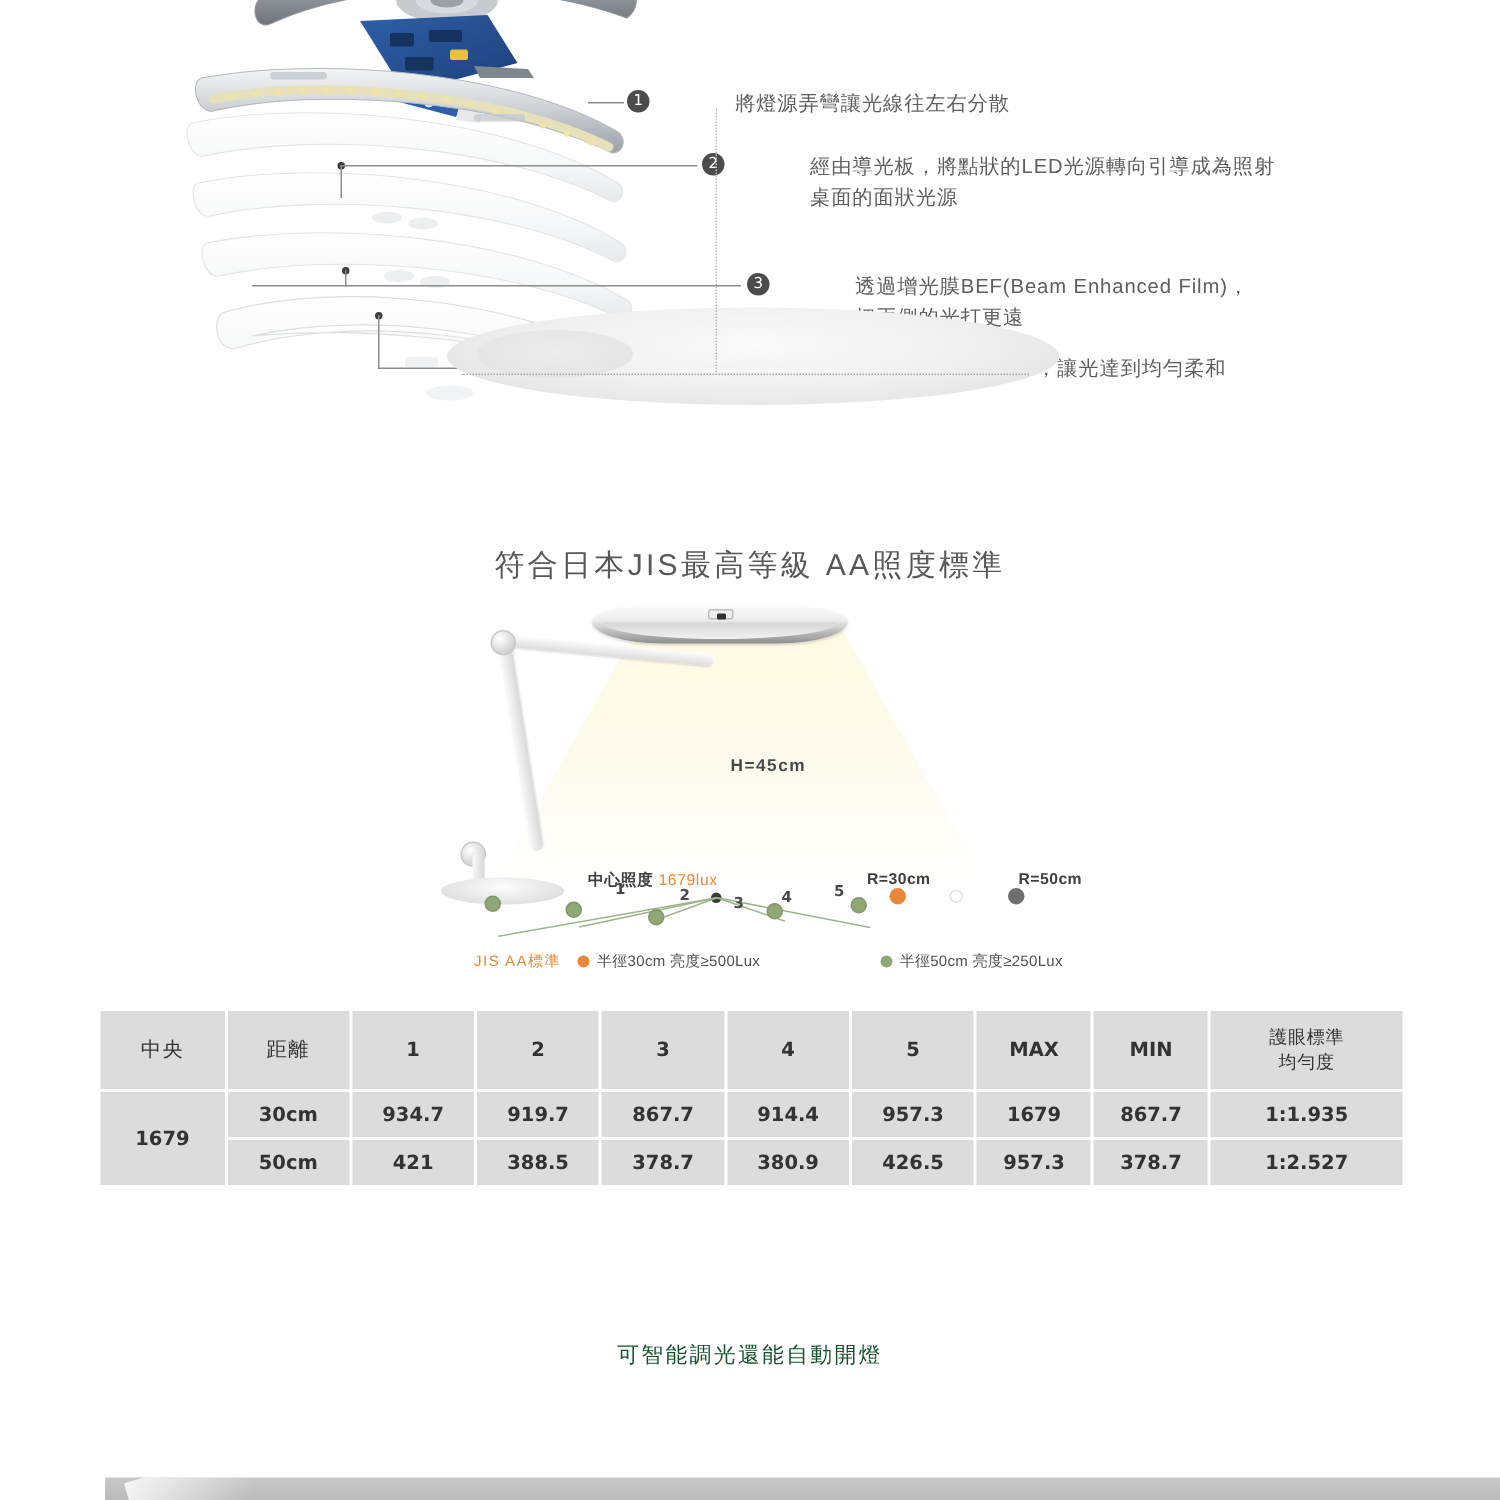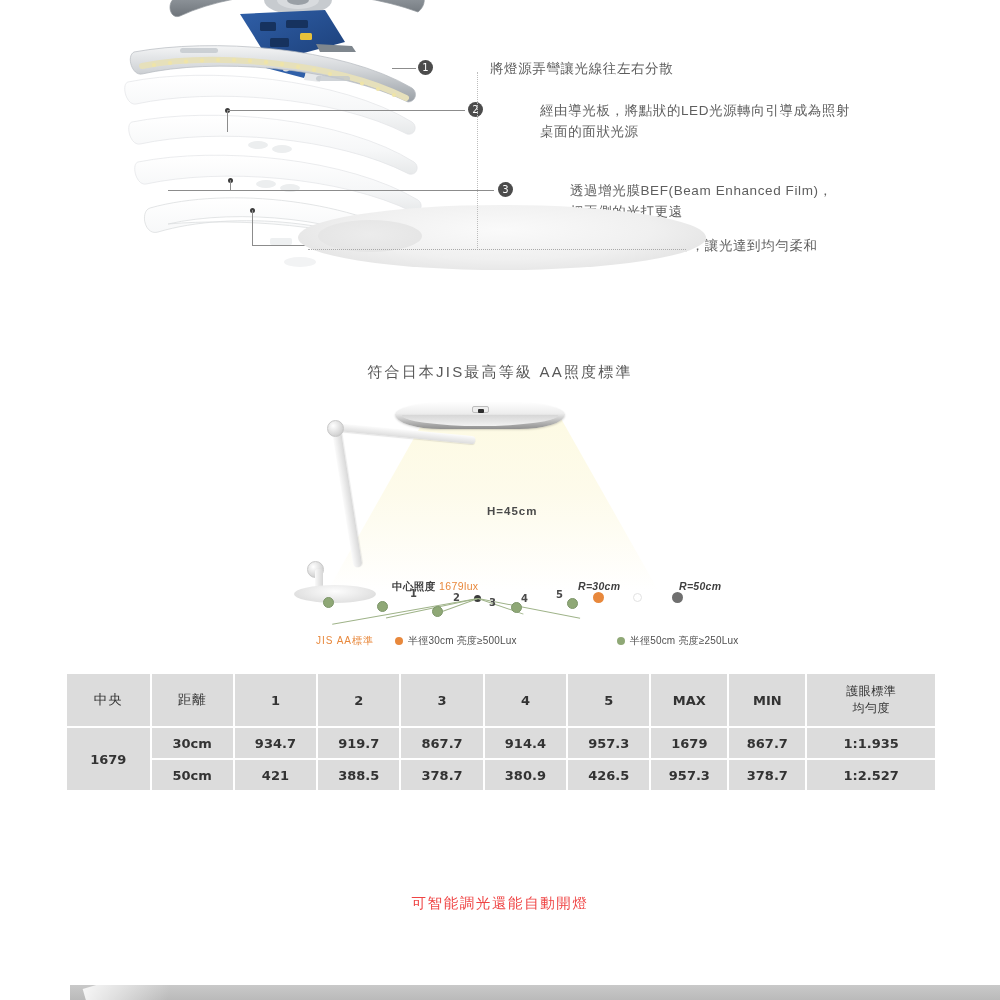--- a/index.html
+++ b/index.html
@@ -41,21 +41,21 @@
   .leader-dot {
     position:absolute; width:5px; height:5px; border-radius:50%;
     background:#3d3d3d;
   }
 
   
   #jis { position:absolute; left:0; top:345px; width:1000px; height:310px; }
 
   #jis-title {
     position:absolute; left:0; top:18px; width:1000px;
-    text-align:center; font-size:15px; color:#585858; letter-spacing:2.2px;
+    text-align:center; font-size:20px; color:#585858; letter-spacing:2.2px;
   }
 
   #lamp-stage { position:absolute; left:290px; top:48px; width:420px; height:215px; }
 
   
   .light-cone {
     position:absolute; left:38px; top:22px;
     width:330px; height:175px;
     background:linear-gradient(180deg,
         rgba(253,250,226,.96) 0%,
@@ -144,21 +144,21 @@
   }
 
   .ctr-label {
     position:absolute; left:392px; top:580px;
     font-size:10.5px; color:#3f3f3f; letter-spacing:.4px; font-weight:700;
   }
   .ctr-label .lux { color:#e8883c; font-weight:400; }
 
   .r-label {
     position:absolute; font-size:10.5px; color:#3f3f3f;
-    letter-spacing:.3px; font-weight:700;font-style:italic;
+    letter-spacing:.3px; font-weight:700;
   }
   #r30-label { left:578px; top:580px; }
   #r50-label { left:652px; top:580px;margin-left:27px; }
 
   .mp {
     position:absolute; width:11px; height:11px; border-radius:50%;
     background:#8fa876; border:1px solid #7d966a;
   }
   .mp-num {
     position:absolute; font-size:10px; color:#4a4a4a;
@@ -179,21 +179,21 @@
     border-radius:50%; background:#ffffff; border:1px solid #e2e2e2;
   }
   .dot-r50 {
     position:absolute; left:672px; top:592px; width:11px; height:11px;
     border-radius:50%; background:#6f6f6f;
   }
 
   
   #legend {
     position:absolute; left:316px; top:634px;
-    display:flex; align-items:center; gap:21px;
+    display:flex; align-items:center; gap:11px;
     font-size:10px; color:#4f4f4f; letter-spacing:.2px;justify-content:center;
   }
   #legend .jis-tag { color:#e8883c; letter-spacing:1px; }
   .lg-item { display:flex; align-items:center; gap:5px; }
   .lg-dot { width:8px; height:8px; border-radius:50%; flex:0 0 8px; }
   .lg-gap { width:58px; }
 
   
   #table-wrap { position:absolute; left:65px; top:672px; width:872px; }
   table { width:100%; border-collapse:separate; border-spacing:2px; }
@@ -215,21 +215,21 @@
   .col-mm { width:80px; }
   .col-uni { width:136px; }
 
   
   #bottom { position:absolute; left:0; top:885px; width:1000px; }
   #bottom-title {
     text-align:center; font-size:40px; color:#b58488;
     letter-spacing:5px; font-weight:400; line-height:52px;
   }
   #bottom-sub {
-    text-align:center; font-size:14.5px; color:#ef4444;
+    text-align:center; font-size:14.5px; color:#14532d;
     letter-spacing:1.6px; margin-top:9px;
   }
   #bottom-photo {
     position:absolute; left:70px; top:100px; width:930px; height:40px;
     background:linear-gradient(180deg,#c9c9c9 0%,#b3b3b3 55%,#a6a6a6 100%);
     overflow:hidden;
   }
   #bottom-photo:before {
     content:""; position:absolute; left:20px; top:-14px;
     width:120px; height:70px;

